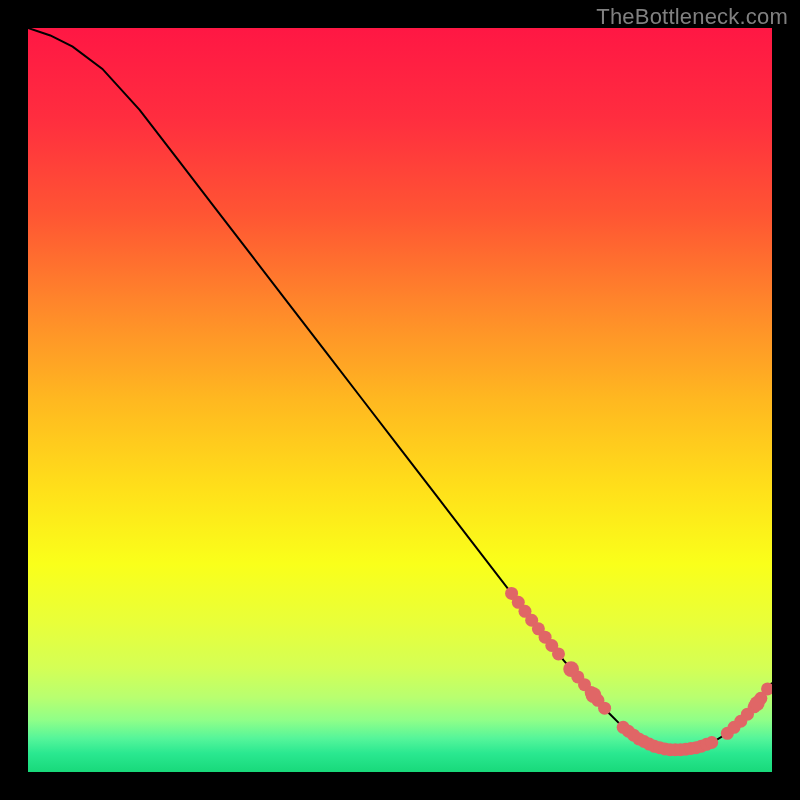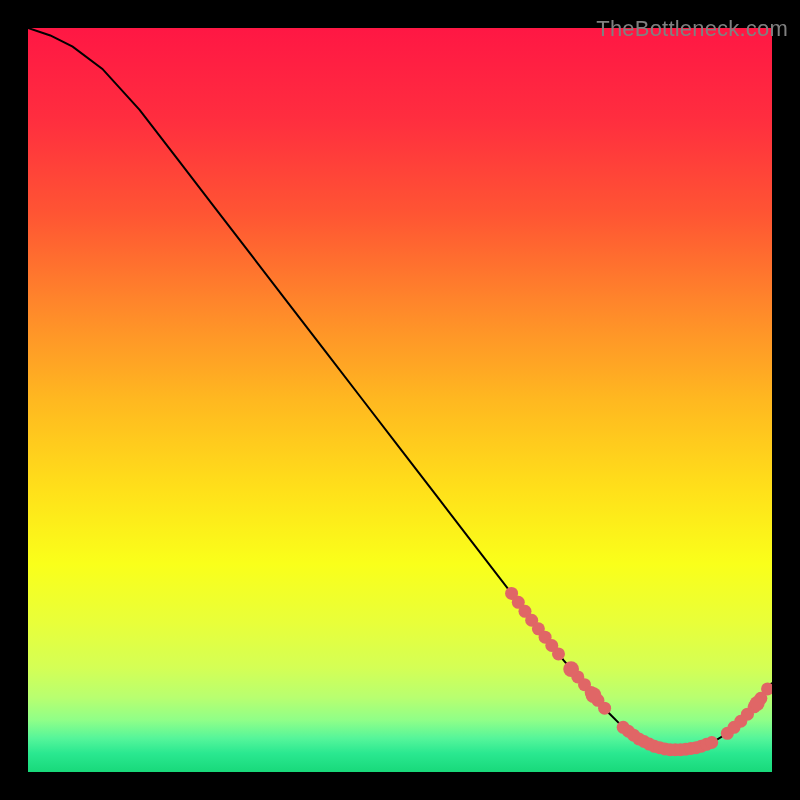--- a/index.html
+++ b/index.html
@@ -6,21 +6,21 @@
   body {
     width: 800px;
     height: 800px;
     background: #000;
     position: relative;
     font-family: Arial, sans-serif;
     overflow: hidden;
   }
   .watermark {
     position: absolute;
-    top: 16px;
+    top: 4px;
     right: 12px;
     color: #808080;
     font-size: 22px;
     font-weight: 400;
     z-index: 20;
     letter-spacing: 0.2px;
   }
   .plot-area {
     position: absolute;
     left: 28px;

